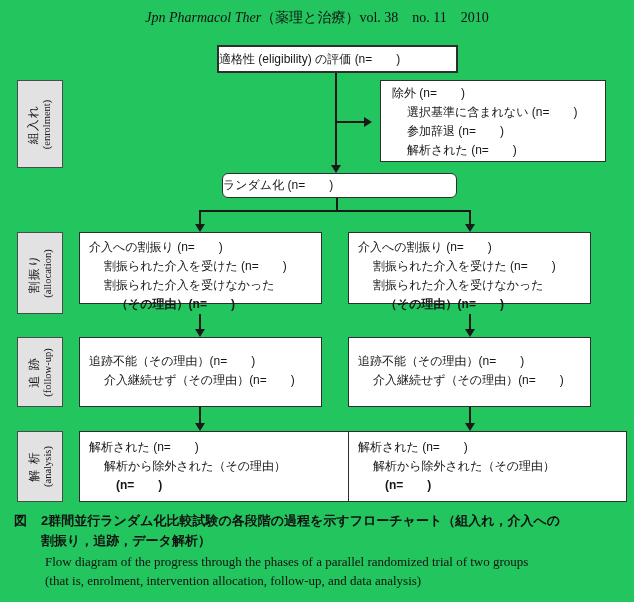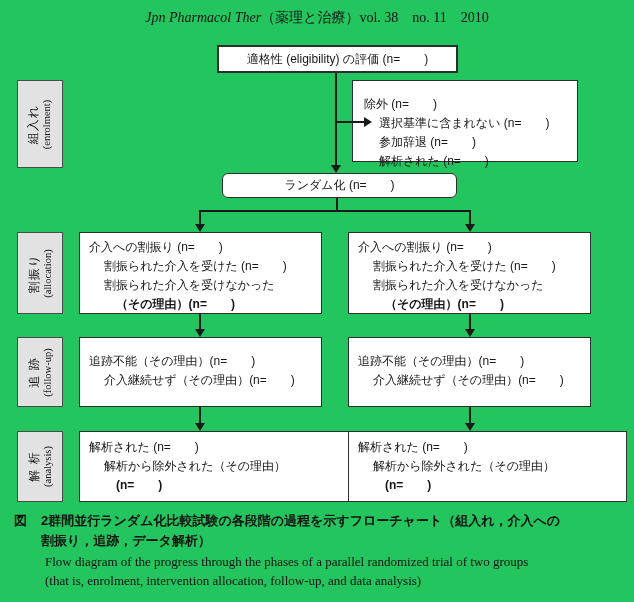--- a/index.html
+++ b/index.html
@@ -7,29 +7,29 @@
         font-family:"Liberation Sans","DejaVu Sans",sans-serif;color:#1a1a1a;}
 
   
   #header{position:absolute;top:9px;left:0;width:100%;text-align:center;
           font-family:"Liberation Serif","DejaVu Serif",serif;font-size:14px;color:#111;}
   #header .jit{font-style:italic;}
 
   
   .fbox{position:absolute;background:#fff;border:1.5px solid #2e2e2e;box-sizing:border-box;
         font-size:12px;line-height:19px;color:#161616;}
-  .fbox.center{display:flex;align-items:center;justify-content:center;text-align:center;}
+  .fbox.center{display:flex;align-items:center;justify-content:flex-start;text-align:center;}
   .fbox .ln{white-space:pre;}
   .ind1{padding-left:15px;}
   .ind2{padding-left:27px;font-weight:bold;}
 
   #box-eligibility{left:217px;top:45px;width:241px;height:28px;border-width:2px;}
-  #box-exclusion{left:352px;top:80px;width:226px;height:82px;padding:14px 0 0 11px;}
+  #box-exclusion{left:380px;top:80px;width:226px;height:82px;padding:3px 0 0 11px;}
   #box-randomization{left:222px;top:173px;width:235px;height:25px;border-radius:6px;}
-  #box-alloc-left,#box-alloc-right{top:232px;width:243px;height:82px;padding:5px 0 0 9px;}
+  #box-alloc-left,#box-alloc-right{top:232px;width:243px;height:72px;padding:5px 0 0 9px;}
   #box-alloc-left{left:79px;}
   #box-alloc-right{left:348px;}
   #box-follow-left,#box-follow-right{top:337px;width:243px;height:70px;padding:14px 0 0 9px;}
   #box-follow-left{left:79px;}
   #box-follow-right{left:348px;}
   #box-analysis-left,#box-analysis-right{top:431px;width:279px;height:71px;padding:6px 0 0 9px;}
   #box-analysis-left{left:79px;}
   #box-analysis-right{left:348px;}
 
   

